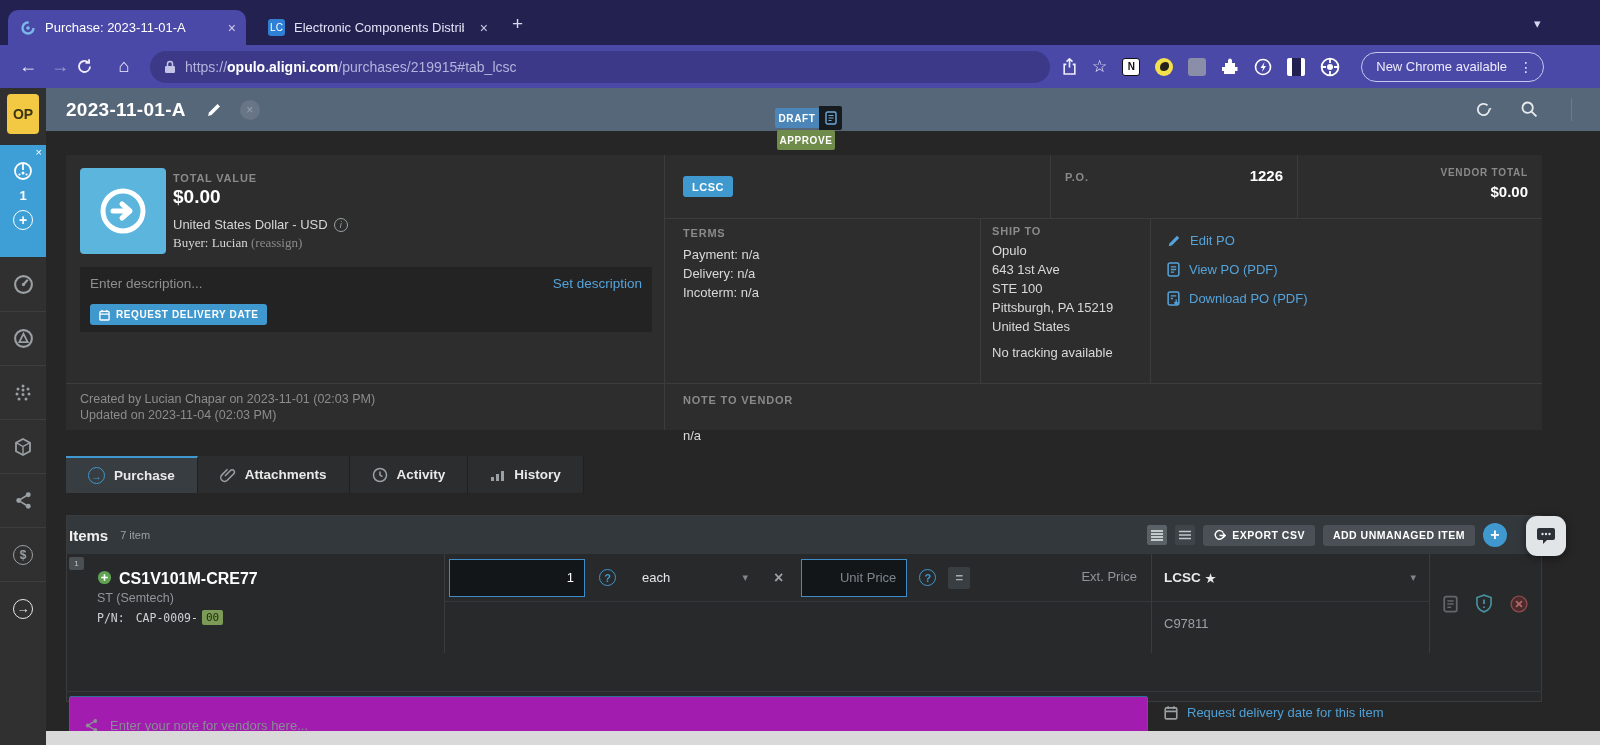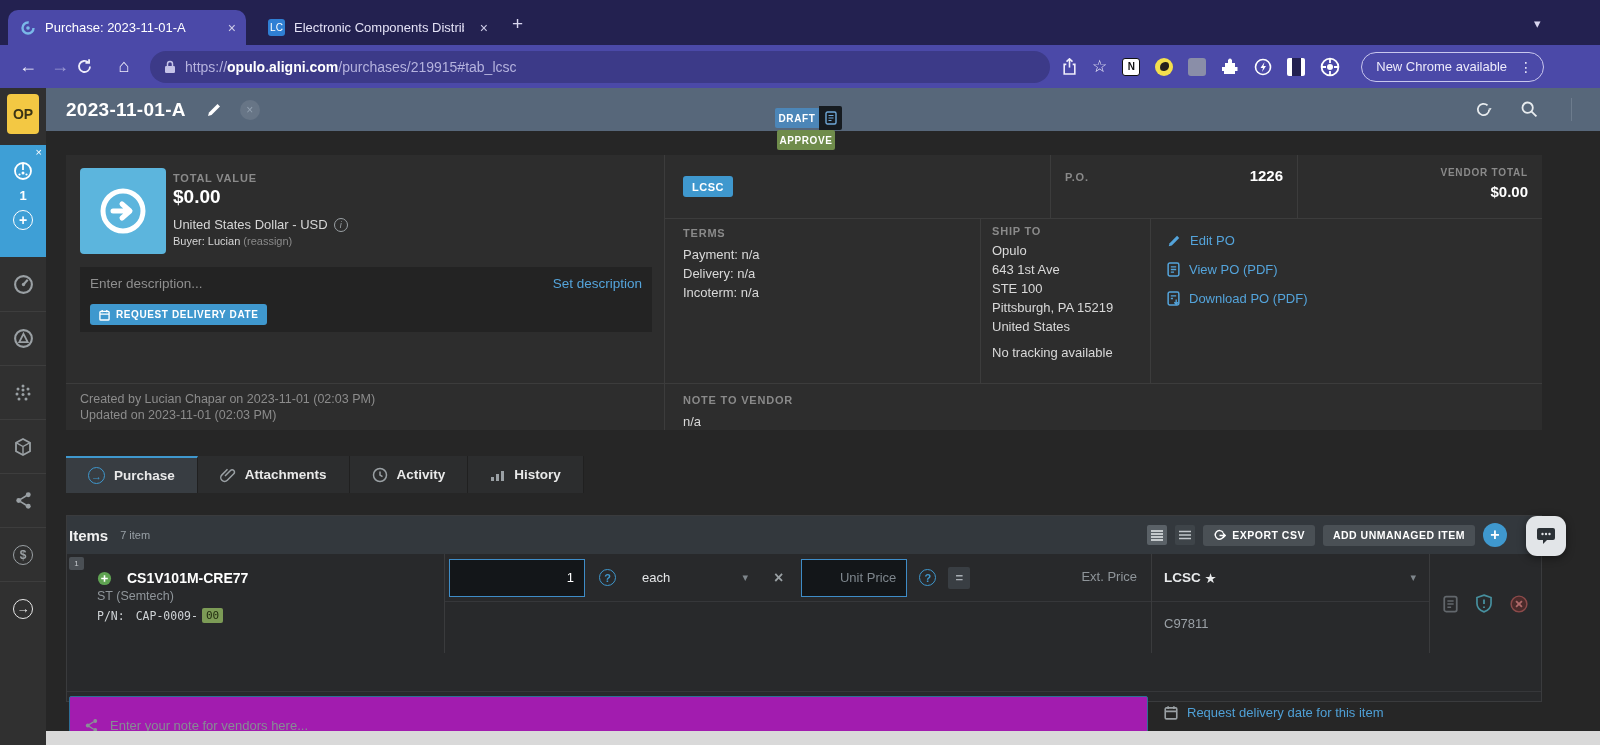--- a/index.html
+++ b/index.html
@@ -58,21 +58,21 @@
 
   
   #card { left:66px; top:155px; width:1476px; height:275px; background:#2D2D2D; }
   .lbl { color:#8a8a8a; font-size:11px; font-weight:bold; letter-spacing:.8px; }
   .card-left { position:absolute; left:0; top:0; width:599px; height:275px; border-right:1px solid #3C3C3C; }
   .po-tile { position:absolute; left:14px; top:13px; width:86px; height:86px; background:#5CB5DD; border-radius:4px; display:flex; align-items:center; justify-content:center; }
   .tv-label { position:absolute; left:107px; top:17px; }
   .tv-value { position:absolute; left:107px; top:31px; color:#fff; font-size:19px; font-weight:bold; }
   .tv-currency { position:absolute; left:107px; top:62px; color:#d6d6d6; font-size:13px; display:flex; align-items:center; gap:6px; }
   .info-i { width:14px; height:14px; border:1.2px solid #9aa0a4; border-radius:50%; color:#9aa0a4; font-size:9px; font-style:italic; display:flex; align-items:center; justify-content:center; }
-  .tv-buyer { position:absolute; left:107px; top:80px; color:#d6d6d6; font-size:11px; }
+  .tv-buyer { position:absolute; left:107px; top:80px; color:#d6d6d6; font-size:13px;font-family:Liberation Serif, serif; }
   .tv-buyer .dim { color:#8a8a8a; }
   .desc-strip { position:absolute; left:14px; top:112px; width:572px; height:65px; background:#232323; }
   .desc-ph { position:absolute; left:10px; top:9px; color:#8f8f8f; font-size:13.5px; }
   .desc-set { position:absolute; right:10px; top:9px; color:#54A4DB; font-size:13.5px; }
   .btn-delivery { position:absolute; left:10px; top:37px; height:21px; background:#3F98CE; border-radius:3px; display:flex; align-items:center; gap:6px; padding:0 9px; color:#fff; font-size:10px; font-weight:bold; letter-spacing:.6px; }
   .created-box { position:absolute; left:0; top:228px; width:599px; height:47px; border-top:1px solid #3C3C3C; color:#8C8C8C; font-size:12.5px; }
   .created-box div { margin:0 0 0 14px; }
   .created-box div:first-child { margin-top:8px; margin-bottom:2px; }
 
   .card-right { position:absolute; left:599px; top:0; width:877px; height:275px; }
@@ -88,42 +88,42 @@
   .vr-row2 { position:absolute; left:0; top:63px; width:877px; height:165px; border-top:1px solid #3C3C3C; }
   .cell-terms { position:absolute; left:0; top:0; width:315px; height:165px; padding:8px 0 0 18px; }
   .cell-terms .line, .cell-ship .line { color:#d9d9d9; font-size:13px; line-height:19px; }
   .cell-terms .lbl { display:block; margin-bottom:6px; }
   .cell-ship { position:absolute; left:315px; top:0; width:170px; height:165px; border-left:1px solid #3C3C3C; padding:6px 0 0 11px; }
   .cell-ship .lbl { display:block; margin-bottom:4px; }
   .ship-tracking { position:absolute; left:11px; top:126px; color:#d9d9d9; font-size:13px; }
   .cell-links { position:absolute; left:485px; top:0; width:392px; height:165px; border-left:1px solid #3C3C3C; padding:14px 0 0 16px; }
   .polink { display:flex; align-items:center; gap:9px; color:#54A4DB; font-size:13px; margin-bottom:14px; }
   .vr-row3 { position:absolute; left:0; top:228px; width:877px; height:47px; border-top:1px solid #3C3C3C; padding:6px 0 0 18px; }
-  .note-val { color:#d9d9d9; font-size:13px; margin-top:6px; }
+  .note-val { color:#d9d9d9; font-size:13px; margin-top:20px; }
 
   
   #potabs { left:66px; top:456px; height:37px; display:flex; }
   .ptab { display:flex; align-items:center; gap:9px; padding:0 22px; background:#2C2D2E; border-right:1px solid #202020; color:#E9E9E9; font-size:13.5px; font-weight:bold; }
   .ptab.active { background:#383D42; border-top:2px solid #3F98CE; }
 
   
   #itemspanel { left:66px; top:515px; width:1476px; height:187px; background:#28292B; border:1px solid #3A3B3D; }
   .items-hdr { position:absolute; left:0; top:0; width:1474px; height:38px; background:#33383D; display:flex; align-items:center; padding:0 2px; }
   .items-title { color:#f0f0f0; font-size:15px; font-weight:bold; }
   .items-count { color:#98A0A6; font-size:11px; margin-left:12px; }
   .hdr-tools { margin-left:auto; display:flex; align-items:center; gap:8px; padding-right:32px; }
   .view-toggle { width:20px; height:20px; border-radius:2px; background:#3E4449; display:flex; align-items:center; justify-content:center; }
   .view-toggle.active { background:#5A6167; }
   .grey-btn { height:21px; background:#4A5055; border-radius:3px; color:#fff; font-size:10.5px; font-weight:bold; letter-spacing:.5px; display:flex; align-items:center; gap:6px; padding:0 10px; }
   .add-circle { width:24px; height:24px; border-radius:50%; background:#3F98CE; color:#fff; font-size:16px; font-weight:bold; display:flex; align-items:center; justify-content:center; }
 
   .item-row { position:absolute; left:0; top:38px; width:1474px; height:99px; }
   .row-num { position:absolute; left:2px; top:3px; min-width:15px; height:13px; background:#4A4F54; border-radius:2px; color:#c4c8cc; font-size:8px; display:flex; align-items:center; justify-content:center; padding:0 3px; }
   .cell-part { position:absolute; left:0; top:0; width:377px; height:99px; padding:16px 0 0 30px; }
-  .part-line1 { display:flex; align-items:center; gap:15px; color:#fff; font-size:14px; font-weight:bold; }
+  .part-line1 { display:flex; align-items:flex-start; gap:7px; color:#fff; font-size:16px; font-weight:bold; }
   .part-mfr { color:#8F959A; font-size:12.5px; margin-top:3px; }
   .part-pn { display:flex; align-items:center; gap:2px; margin-top:5px; font-family:"DejaVu Sans Mono",monospace; font-size:11.5px; color:#cfd3d6; }
   .rev-badge { background:#7C9B56; color:#1f2a0e; padding:1px 4px; border-radius:2px; margin-left:2px; font-family:"DejaVu Sans Mono",monospace; font-size:11px; }
   .cell-mid { position:absolute; left:377px; top:0; width:707px; height:99px; border-left:1px solid #3A3B3D; }
   .mid-top { position:absolute; left:0; top:0; width:707px; height:48px; border-bottom:1px solid #36373A; display:flex; align-items:center; }
   .qty-input, .price-input { height:38px; background:#131619; border:1.5px solid #3E8CC7; color:#fff; font-size:13px; text-align:right; padding-right:10px; font-family:inherit; }
   .qty-input { width:136px; margin-left:4px; }
   .price-input { width:106px; margin-left:18px; }
   .price-input::placeholder { color:#7E868D; }
   .q-icon { width:17px; height:17px; border:1.6px solid #3F98CE; border-radius:50%; color:#3F98CE; font-size:11px; font-weight:bold; display:flex; align-items:center; justify-content:center; }
@@ -334,21 +334,21 @@
       <div class="btn-delivery">
         <svg width="11" height="12" viewBox="0 0 12 13">
             <rect x="1" y="2.5" width="10" height="9.5" rx="1" fill="none" stroke="#fff" stroke-width="1.5"></rect>
             <path d="M1 5.5h10M3.5 1v2.5M8.5 1v2.5" stroke="#fff" stroke-width="1.5"></path>
           </svg>
         <span>REQUEST DELIVERY DATE</span>
       </div>
     </div>
     <div class="created-box">
       <div>Created by Lucian Chapar on 2023-11-01 (02:03 PM)</div>
-      <div>Updated on 2023-11-01 (02:03 PM)</div>
+      <div>Updated on 2023-11-04 (02:03 PM)</div>
     </div>
   </div>
 
   <div class="card-right">
     <div class="vr-row1">
       <div class="cell-vendorname">
         <span class="lcsc-badge">LCSC</span>
       </div>
       <div class="cell-po">
         <span class="lbl">P.O.</span>

